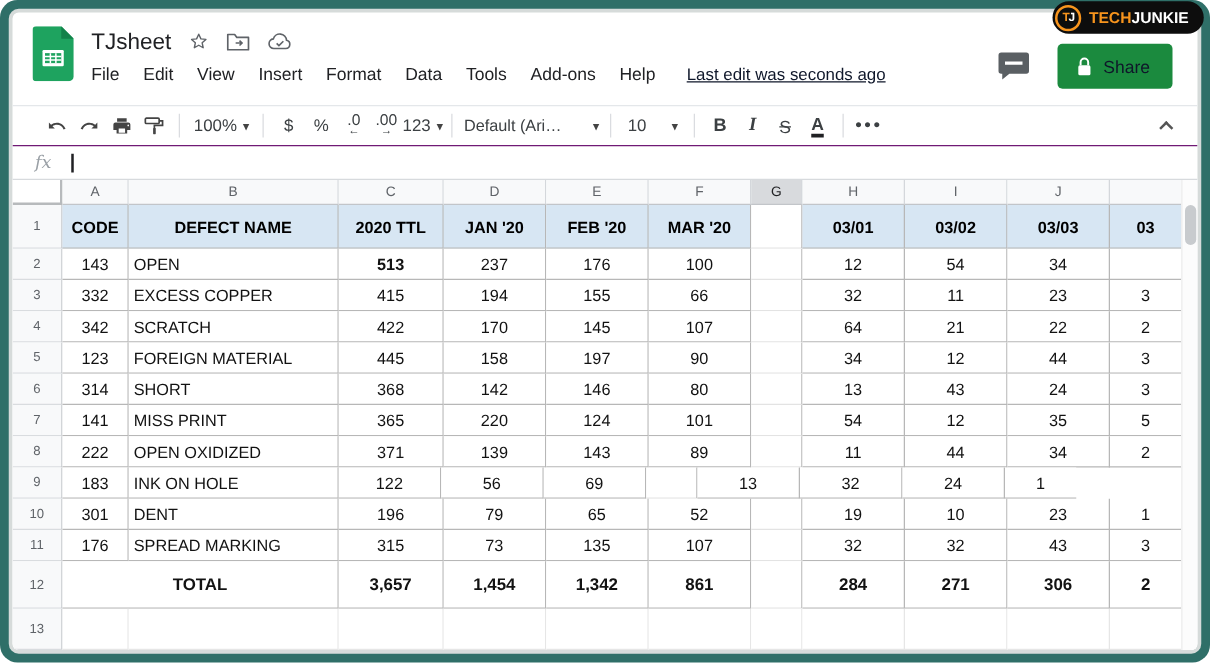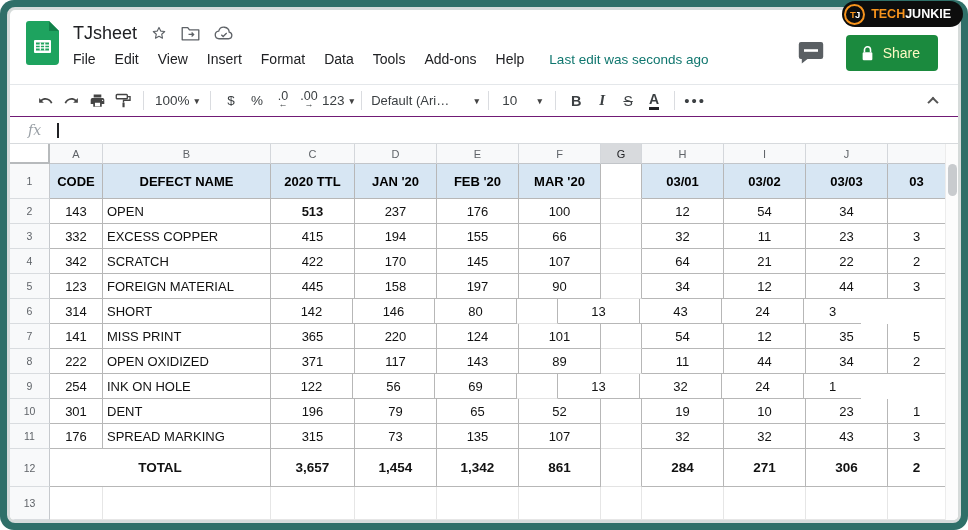--- a/index.html
+++ b/index.html
@@ -13,23 +13,23 @@
 
   
   .topbar{height:74px;display:flex;align-items:flex-start;padding:9px 10px 0 16px;flex-shrink:0;}
   .gs-logo{width:33px;height:44px;margin-top:2px;flex-shrink:0;}
   .title-block{margin-left:14px;}
   .title-row{display:flex;align-items:center;gap:14px;height:28px;}
   .doc-title{font-size:18px;color:#202124;}
   .title-ic{display:flex;align-items:center;}
   .menus{display:flex;align-items:center;gap:19px;margin-top:4px;font-size:14px;color:#202124;}
   .menus span{cursor:default;}
-  .last-edit{color:#0f766e;font-size:13.5px;margin-left:6px;}
+  .last-edit{color:#0f172a;text-decoration:underline;font-size:13.5px;margin-left:6px;}
   .top-right{margin-left:auto;display:flex;align-items:center;gap:22px;margin-top:16px;padding-right:10px;}
-  .share-btn{display:flex;align-items:center;gap:8px;background:#1b8a3e;color:#fef9c3;
+  .share-btn{display:flex;align-items:center;gap:8px;background:#1b8a3e;color:#0f172a;
     border-radius:4px;height:36px;padding:0 18px 0 14px;font-size:14px;font-weight:500;cursor:pointer;}
 
   
   .toolbar{height:33px;border-top:1px solid #e4e7ea;border-bottom:1px solid #701a75;
     display:flex;align-items:center;padding:0 14px 0 22px;flex-shrink:0;color:#444746;}
   .tbtn{display:flex;align-items:center;justify-content:center;min-width:26px;height:26px;
     border-radius:3px;cursor:pointer;font-size:13.5px;color:#3c4043;}
   .sep{width:1px;height:19px;background:#dadce0;margin:0 7px;}
   .car{font-size:9px;color:#444;margin-left:5px;font-style:normal;}
   .zoom-dd{padding:0 4px;}
@@ -312,20 +312,21 @@
             <div class="c gcol" style="width: 41px;"></div>
             <div class="c" style="width: 82px;">34</div>
             <div class="c" style="width: 82px;">12</div>
             <div class="c" style="width: 82px;">44</div>
             <div class="c last" style="width: 57px;">3</div>
           </div>
           <div class="row" style="height: 25px;">
             <div class="rh">6</div>
             <div class="c" style="width: 53px;">314</div>
             <div class="c namecell" style="width: 168px;">SHORT</div>
+            <div class="c" style="width: 84px;">368</div>
             <div class="c" style="width: 82px;">142</div>
             <div class="c" style="width: 82px;">146</div>
             <div class="c" style="width: 82px;">80</div>
             <div class="c gcol" style="width: 41px;"></div>
             <div class="c" style="width: 82px;">13</div>
             <div class="c" style="width: 82px;">43</div>
             <div class="c" style="width: 82px;">24</div>
             <div class="c last" style="width: 57px;">3</div>
           </div>
           <div class="row" style="height: 25px;">
@@ -340,32 +341,32 @@
             <div class="c" style="width: 82px;">54</div>
             <div class="c" style="width: 82px;">12</div>
             <div class="c" style="width: 82px;">35</div>
             <div class="c last" style="width: 57px;">5</div>
           </div>
           <div class="row" style="height: 25px;">
             <div class="rh">8</div>
             <div class="c" style="width: 53px;">222</div>
             <div class="c namecell" style="width: 168px;">OPEN OXIDIZED</div>
             <div class="c" style="width: 84px;">371</div>
-            <div class="c" style="width: 82px;">117</div>
+            <div class="c" style="width: 82px;">139</div>
             <div class="c" style="width: 82px;">143</div>
             <div class="c" style="width: 82px;">89</div>
             <div class="c gcol" style="width: 41px;"></div>
             <div class="c" style="width: 82px;">11</div>
             <div class="c" style="width: 82px;">44</div>
             <div class="c" style="width: 82px;">34</div>
             <div class="c last" style="width: 57px;">2</div>
           </div>
           <div class="row" style="height: 25px;">
             <div class="rh">9</div>
-            <div class="c" style="width: 53px;">254</div>
+            <div class="c" style="width: 53px;">183</div>
             <div class="c namecell" style="width: 168px;">INK ON HOLE</div>
             <div class="c" style="width: 82px;">122</div>
             <div class="c" style="width: 82px;">56</div>
             <div class="c" style="width: 82px;">69</div>
             <div class="c gcol" style="width: 41px;"></div>
             <div class="c" style="width: 82px;">13</div>
             <div class="c" style="width: 82px;">32</div>
             <div class="c" style="width: 82px;">24</div>
             <div class="c last" style="width: 57px;">1</div>
           </div>

